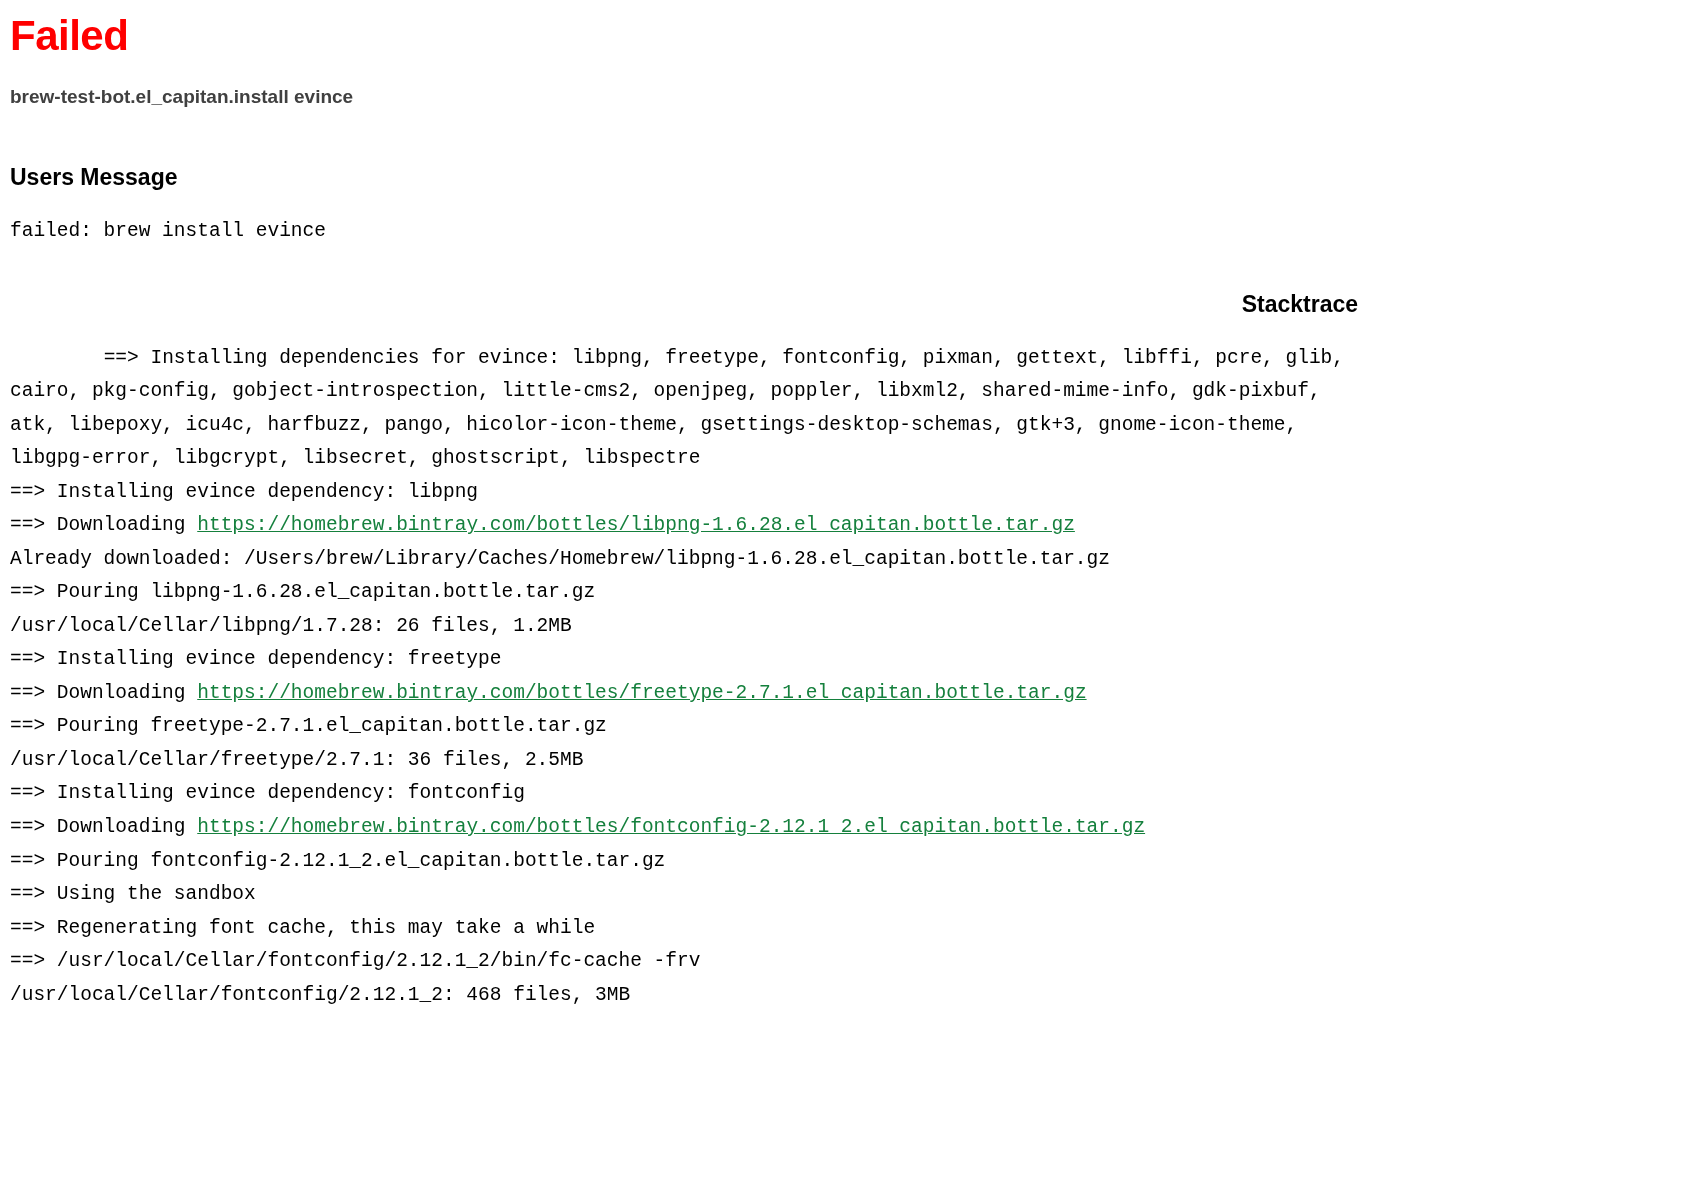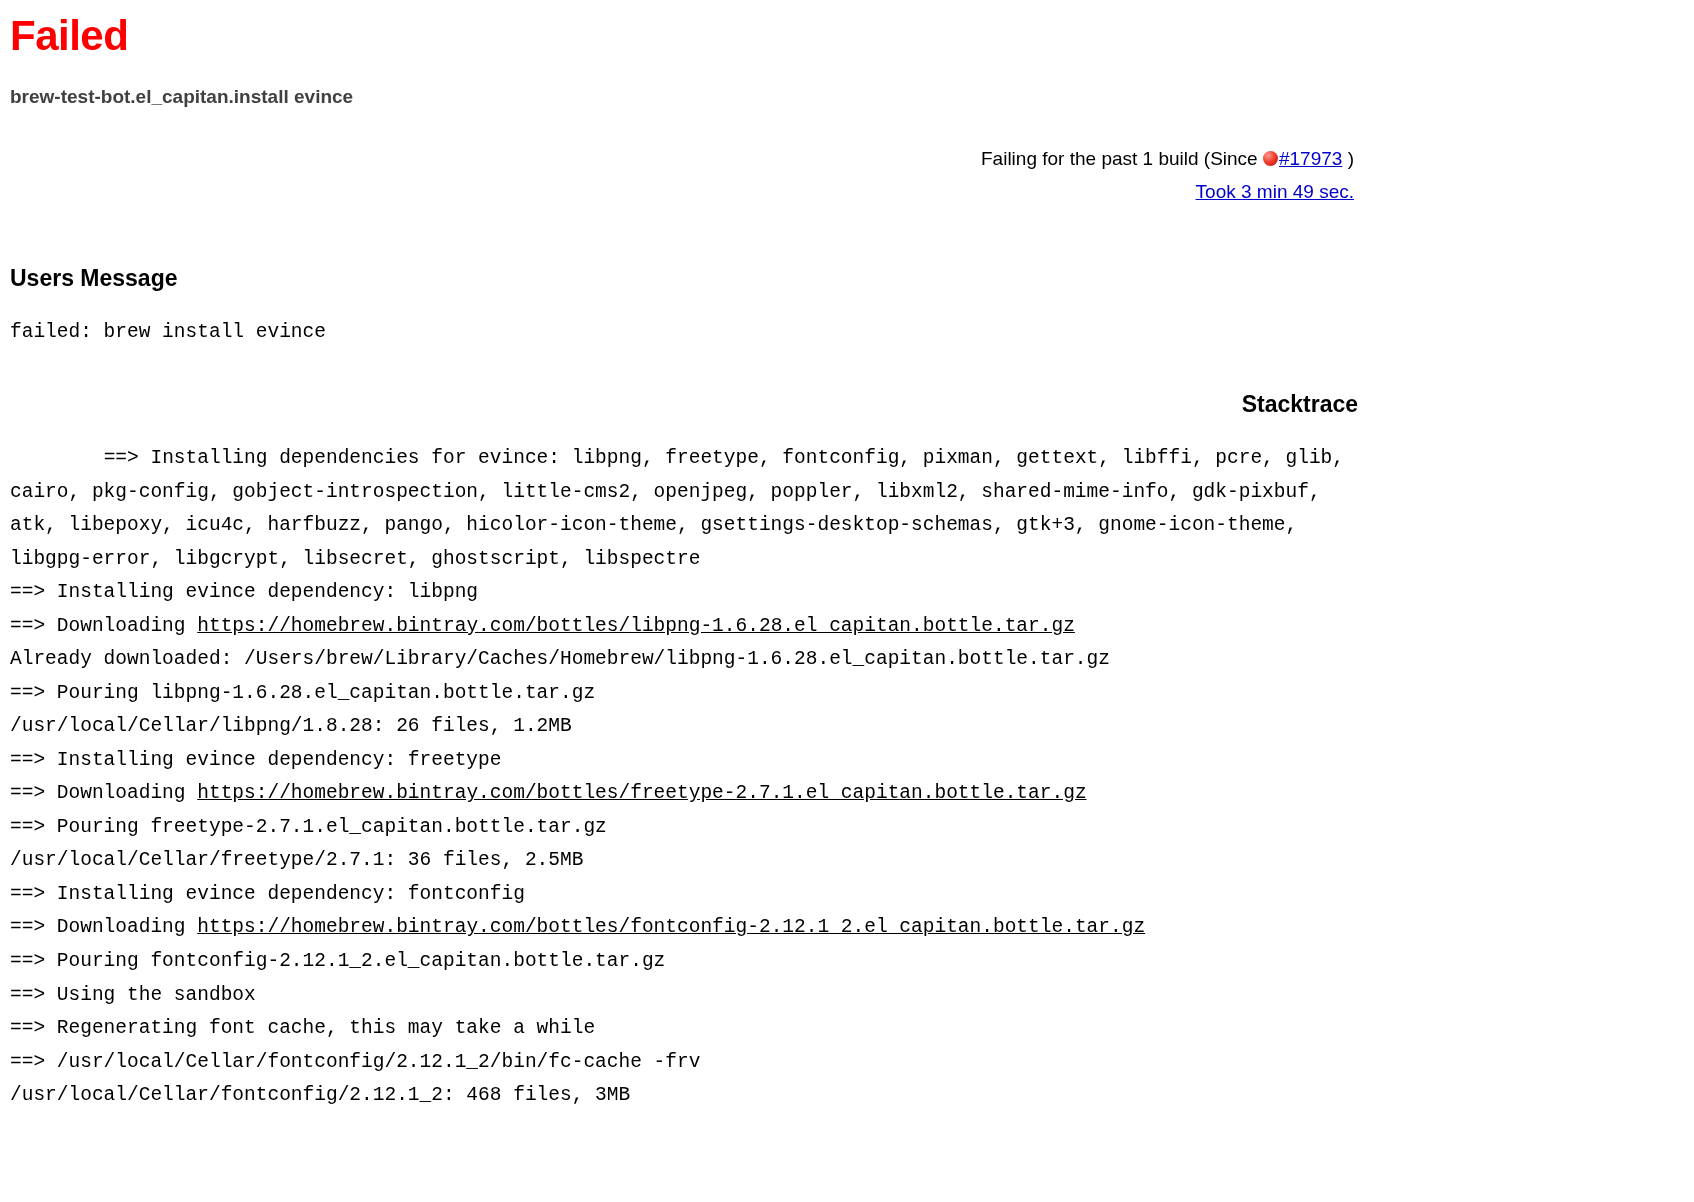--- a/index.html
+++ b/index.html
@@ -74,51 +74,45 @@
     color: #000000;
     margin: 0;
   }
   .error-msg {
     margin-bottom: 16px;
   }
   .stacktrace {
     margin-top: 0;
   }
   .stacktrace a.link {
-    color: #000000;
+    color: #15803d;
   }
 </style>
 </head>
 <body>
 
 <div class="page">
 
   <div class="status-title">Failed</div>
 
   <div class="job-name">brew-test-bot.el_capitan.install evince</div>
 
-  <div class="build-meta">
-    <span>Failing for the past 1 build (Since</span>
-    <span class="ball"></span><a class="link" href="#">#17973</a>
-    <span>)</span>
-    <span class="line2"><a class="link" href="#">Took 3 min 49 sec.</a></span>
-  </div>
 
   <div class="section-heading">Users Message</div>
 
   <pre class="mono error-msg">failed: brew install evince</pre>
 
   <div class="section-heading tight">Stacktrace</div>
 
   <pre class="mono stacktrace"><span>        ==&gt; Installing dependencies for evince: libpng, freetype, fontconfig, pixman, gettext, libffi, pcre, glib, cairo, pkg-config, gobject-introspection, little-cms2, openjpeg, poppler, libxml2, shared-mime-info, gdk-pixbuf, atk, libepoxy, icu4c, harfbuzz, pango, hicolor-icon-theme, gsettings-desktop-schemas, gtk+3, gnome-icon-theme, libgpg-error, libgcrypt, libsecret, ghostscript, libspectre</span>
 <span>==&gt; Installing evince dependency: libpng</span>
 <span>==&gt; Downloading </span><a class="link" href="#">https://homebrew.bintray.com/bottles/libpng-1.6.28.el_capitan.bottle.tar.gz</a>
 <span>Already downloaded: /Users/brew/Library/Caches/Homebrew/libpng-1.6.28.el_capitan.bottle.tar.gz</span>
 <span>==&gt; Pouring libpng-1.6.28.el_capitan.bottle.tar.gz</span>
-<span>/usr/local/Cellar/libpng/1.8.28: 26 files, 1.2MB</span>
+<span>/usr/local/Cellar/libpng/1.7.28: 26 files, 1.2MB</span>
 <span>==&gt; Installing evince dependency: freetype</span>
 <span>==&gt; Downloading </span><a class="link" href="#">https://homebrew.bintray.com/bottles/freetype-2.7.1.el_capitan.bottle.tar.gz</a>
 <span>==&gt; Pouring freetype-2.7.1.el_capitan.bottle.tar.gz</span>
 <span>/usr/local/Cellar/freetype/2.7.1: 36 files, 2.5MB</span>
 <span>==&gt; Installing evince dependency: fontconfig</span>
 <span>==&gt; Downloading </span><a class="link" href="#">https://homebrew.bintray.com/bottles/fontconfig-2.12.1_2.el_capitan.bottle.tar.gz</a>
 <span>==&gt; Pouring fontconfig-2.12.1_2.el_capitan.bottle.tar.gz</span>
 <span>==&gt; Using the sandbox</span>
 <span>==&gt; Regenerating font cache, this may take a while</span>
 <span>==&gt; /usr/local/Cellar/fontconfig/2.12.1_2/bin/fc-cache -frv</span>

